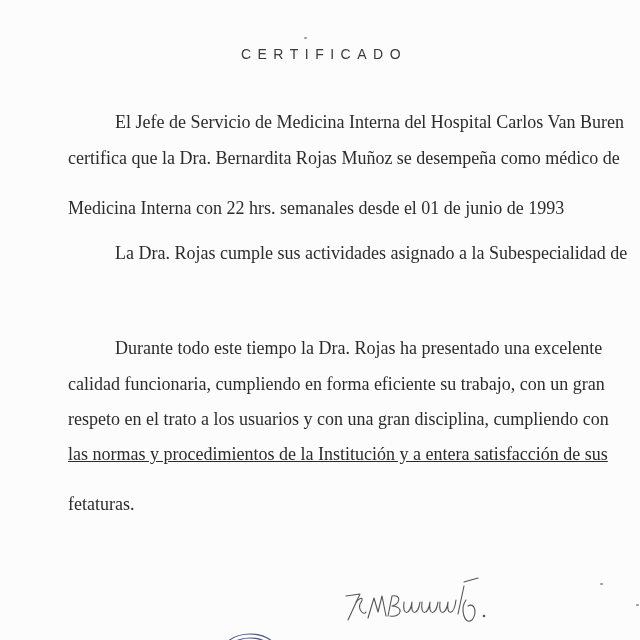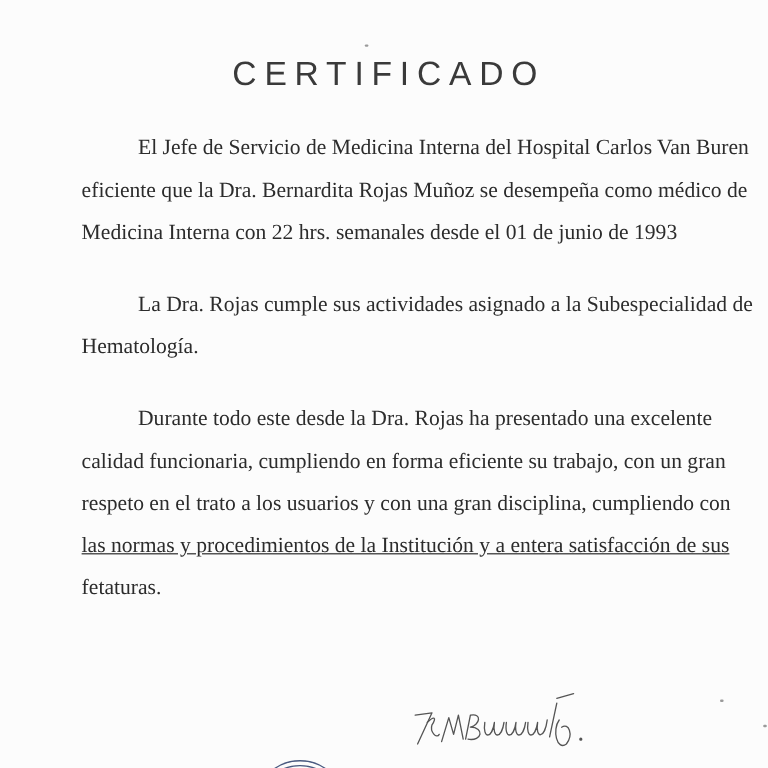--- a/index.html
+++ b/index.html
@@ -18,21 +18,21 @@
       color: #2a2a2a;
       font-family: "Liberation Serif", serif;
     }
     .title {
       position: absolute;
       top: 46px;
       left: 0;
       width: 100%;
       text-align: center;
       font-family: "Liberation Sans", sans-serif;
-      font-size: 28px;
+      font-size: 14px;
       letter-spacing: 6.5px;
       color: #3a3a3a;
       padding-left: 8px;
       box-sizing: border-box;
     }
     .line {
       position: absolute;
       font-size: 18px;
       white-space: nowrap;
       color: #2c2c2c;
@@ -41,20 +41,21 @@
       left: 68px;
       width: 524px;
       text-align: justify;
       text-align-last: justify;
     }
     .indent {
       left: 115px;
     }
     .plain {
       left: 68px;
+      margin-top: 15px;
     }
     .signature {
       position: absolute;
       left: 338px;
       top: 572px;
       width: 200px;
       height: 60px;
     }
     .stamp {
       position: absolute;
@@ -76,27 +77,26 @@
 
 <div class="page">
 
   <div class="speck" style="left:304px;top:37px;"></div>
   <div class="speck" style="left:600px;top:583px;"></div>
   <div class="speck" style="left:636px;top:604px;"></div>
 
   <div class="title">CERTIFICADO</div>
 
   <div class="line indent" style="top:112px; width:477px; text-align:justify; text-align-last:justify;">El Jefe de Servicio de Medicina Interna del Hospital Carlos Van Buren</div>
-  <div class="line justify" style="top:148px;">eficiente que la Dra. Bernardita Rojas Muñoz se desempeña como médico de</div>
+  <div class="line justify" style="top:148px;">certifica que la Dra. Bernardita Rojas Muñoz se desempeña como médico de</div>
   <div class="line plain" style="top:183px;">Medicina Interna con 22 hrs. semanales  desde el 01 de junio de 1993</div>
 
   <div class="line indent" style="top:243px;">La  Dra. Rojas cumple sus actividades asignado a la Subespecialidad de</div>
-  <div class="line plain" style="top:278px;">Hematología.</div>
 
-  <div class="line indent" style="top:338px; width:477px; text-align:justify; text-align-last:justify;">Durante todo este desde la Dra. Rojas ha presentado una excelente</div>
+  <div class="line indent" style="top:338px; width:477px; text-align:justify; text-align-last:justify;">Durante todo este tiempo la Dra. Rojas ha presentado una excelente</div>
   <div class="line justify" style="top:409px;">respeto en el trato a los usuarios y  con una gran disciplina, cumpliendo con</div>
   <div class="line justify" style="top:374px;">calidad funcionaria, cumpliendo en forma eficiente su trabajo, con un gran</div>
   <div class="line justify" style="top:444px;text-decoration:underline;">las normas y procedimientos de la Institución y a entera satisfacción de sus</div>
   <div class="line plain" style="top:479px;">fetaturas.</div>
 
   <svg class="signature" viewBox="0 0 200 60">
     <g fill="none" stroke="#555" stroke-width="1.1" stroke-linecap="round" stroke-linejoin="round">
       <path d="M8,24 L22,22 L10,48"></path>
       <path d="M18,30 C24,24 26,26 22,32 C20,38 26,44 28,40"></path>
       <path d="M30,46 L36,26 L40,40 L44,24 L48,44"></path>

